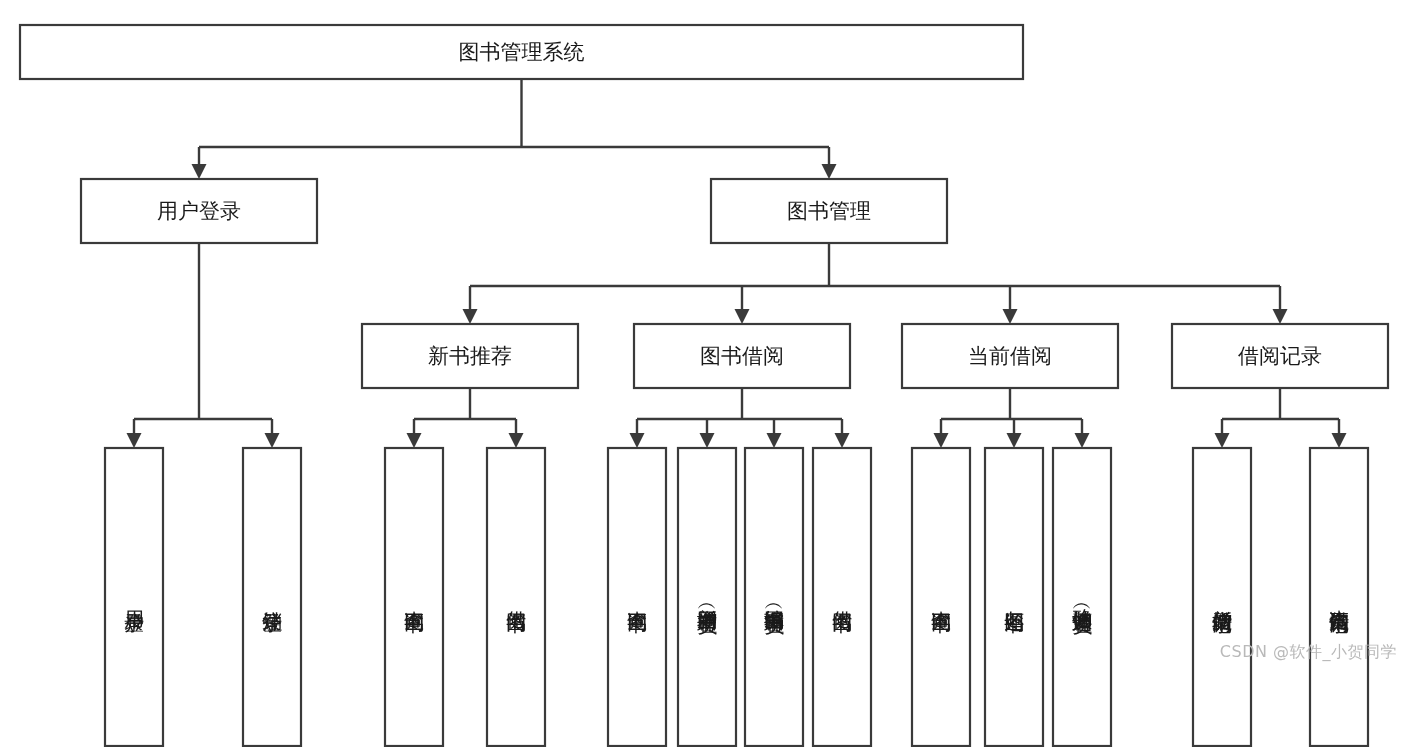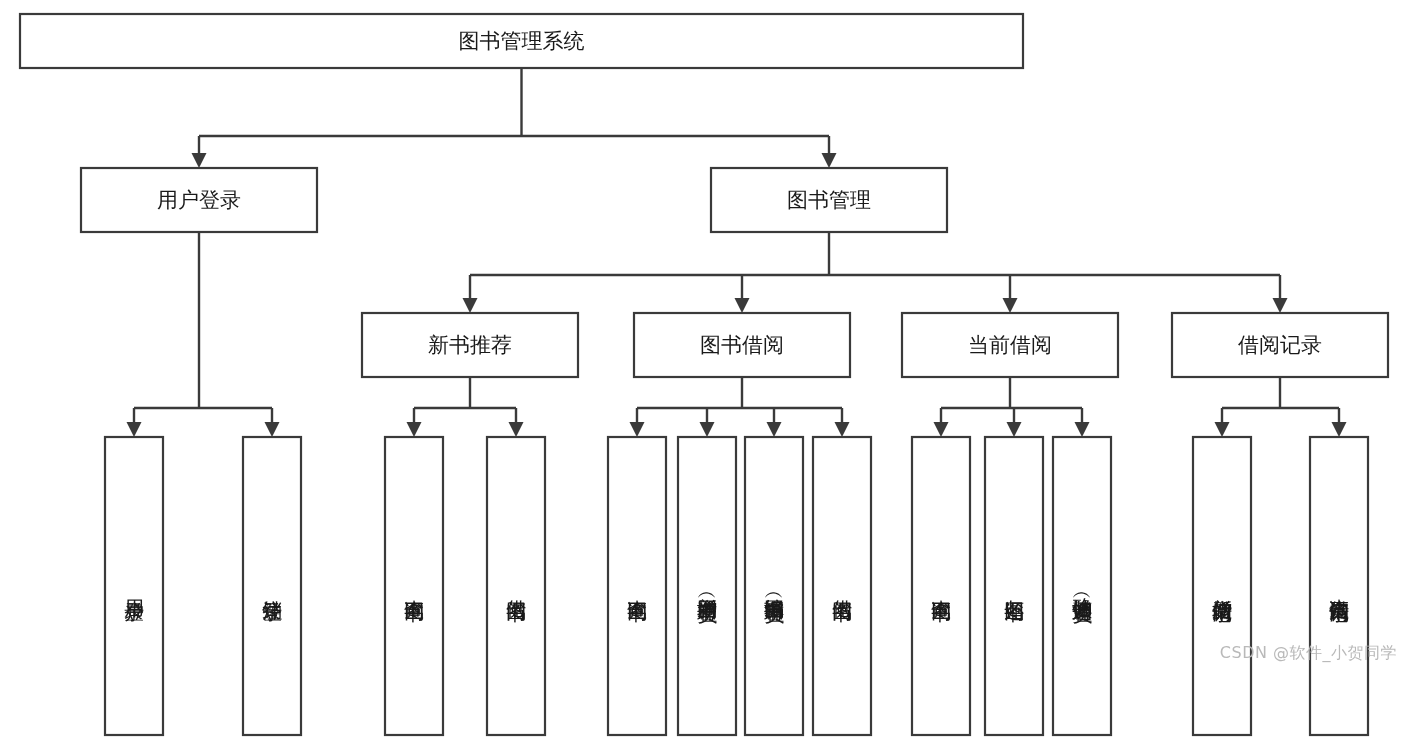--- a/index.html
+++ b/index.html
@@ -11,20 +11,21 @@
     width: 1405px;
     height: 747px;
     font-family: "DejaVu Sans", "Liberation Sans", sans-serif;
     overflow: hidden;
   }
   #diagram-root {
     position: relative;
     width: 1405px;
     height: 664px;
     background: #ffffff;
+    margin-top: 11px;
   }
   svg#tree-svg {
     position: absolute;
     left: 0;
     top: 0;
     width: 1405px;
     height: 747px;
     display: block;
   }
   .node-box {
@@ -59,21 +60,21 @@
     font-size: 20px;
     line-height: 1.08;
     letter-spacing: 1px;
     color: #1a1a1a;
     white-space: nowrap;
     pointer-events: none;
   }
   #watermark {
     position: absolute;
     right: 8px;
-    bottom: 0;
+    bottom: 12px;
     font-family: "DejaVu Sans", "Liberation Sans", sans-serif;
     font-size: 16px;
     color: #b9b9b9;
     letter-spacing: 0.5px;
     white-space: nowrap;
   }
 </style>
 </head>
 <body>
 

